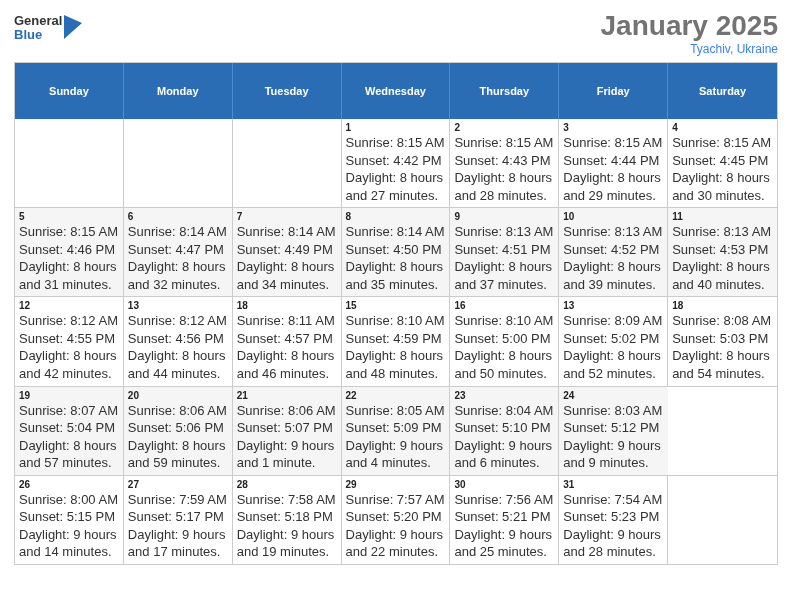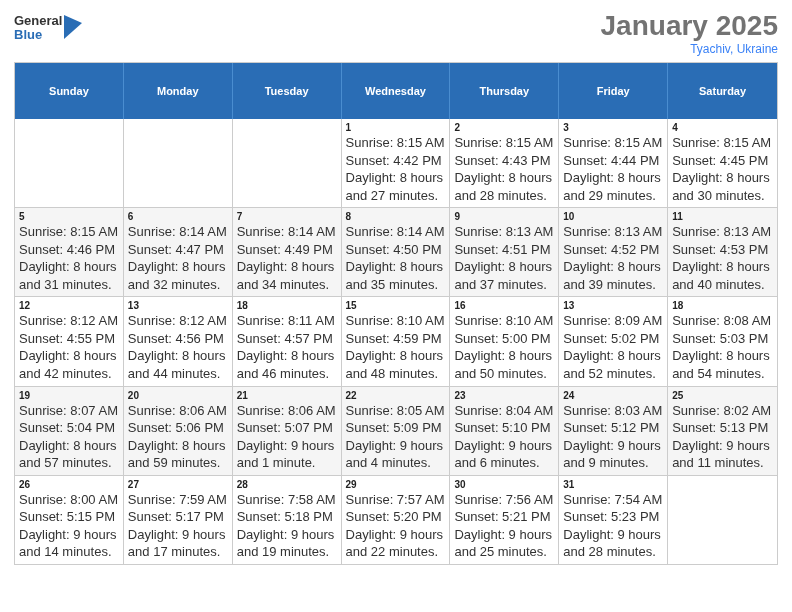--- a/index.html
+++ b/index.html
@@ -243,24 +243,20 @@
             <div class="cell-text">Sunrise: 8:05 AM<br>Sunset: 5:09 PM<br>Daylight: 9 hours and 4 minutes.</div>
           </div>
           <div class="cal-cell alt-row">
             <span class="day-number">23</span>
             <div class="cell-text">Sunrise: 8:04 AM<br>Sunset: 5:10 PM<br>Daylight: 9 hours and 6 minutes.</div>
           </div>
           <div class="cal-cell alt-row">
             <span class="day-number">24</span>
             <div class="cell-text">Sunrise: 8:03 AM<br>Sunset: 5:12 PM<br>Daylight: 9 hours and 9 minutes.</div>
           </div>
-          <div class="cal-cell alt-row">
-            <span class="day-number">25</span>
-            <div class="cell-text">Sunrise: 8:02 AM<br>Sunset: 5:13 PM<br>Daylight: 9 hours and 11 minutes.</div>
-          </div>
         </div>
         <div class="cal-row">
           <div class="cal-cell">
             <span class="day-number">26</span>
             <div class="cell-text">Sunrise: 8:00 AM<br>Sunset: 5:15 PM<br>Daylight: 9 hours and 14 minutes.</div>
           </div>
           <div class="cal-cell">
             <span class="day-number">27</span>
             <div class="cell-text">Sunrise: 7:59 AM<br>Sunset: 5:17 PM<br>Daylight: 9 hours and 17 minutes.</div>
           </div>

